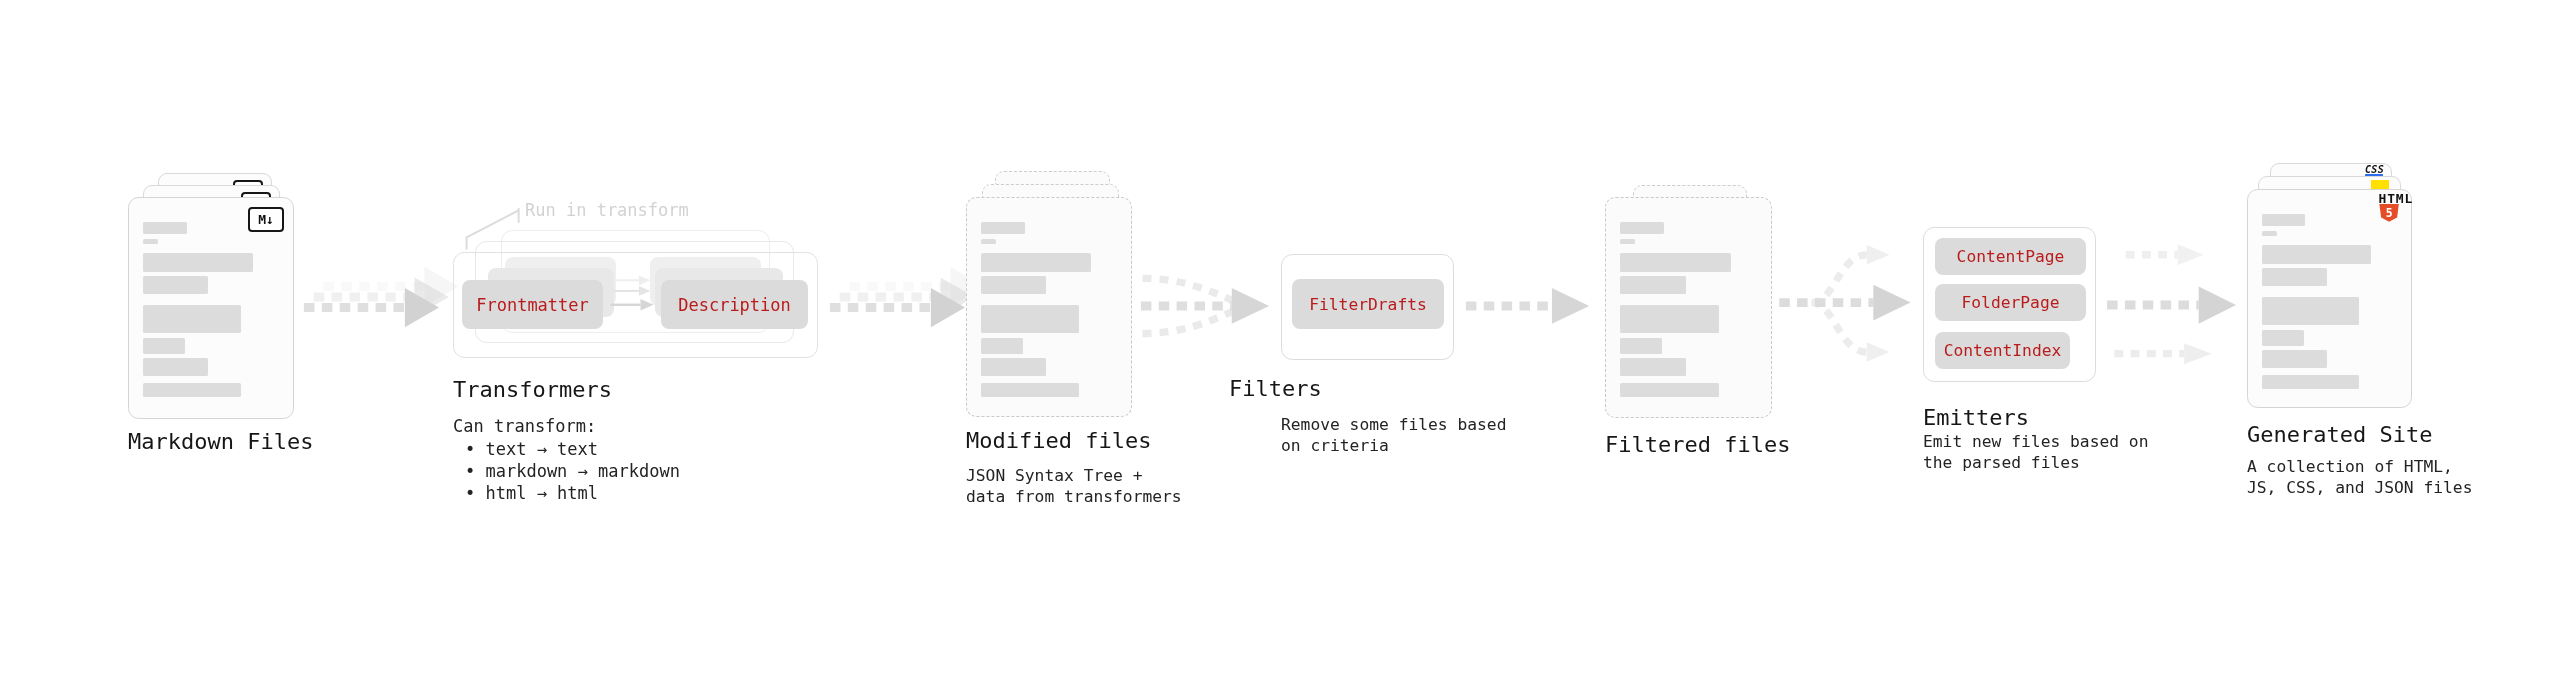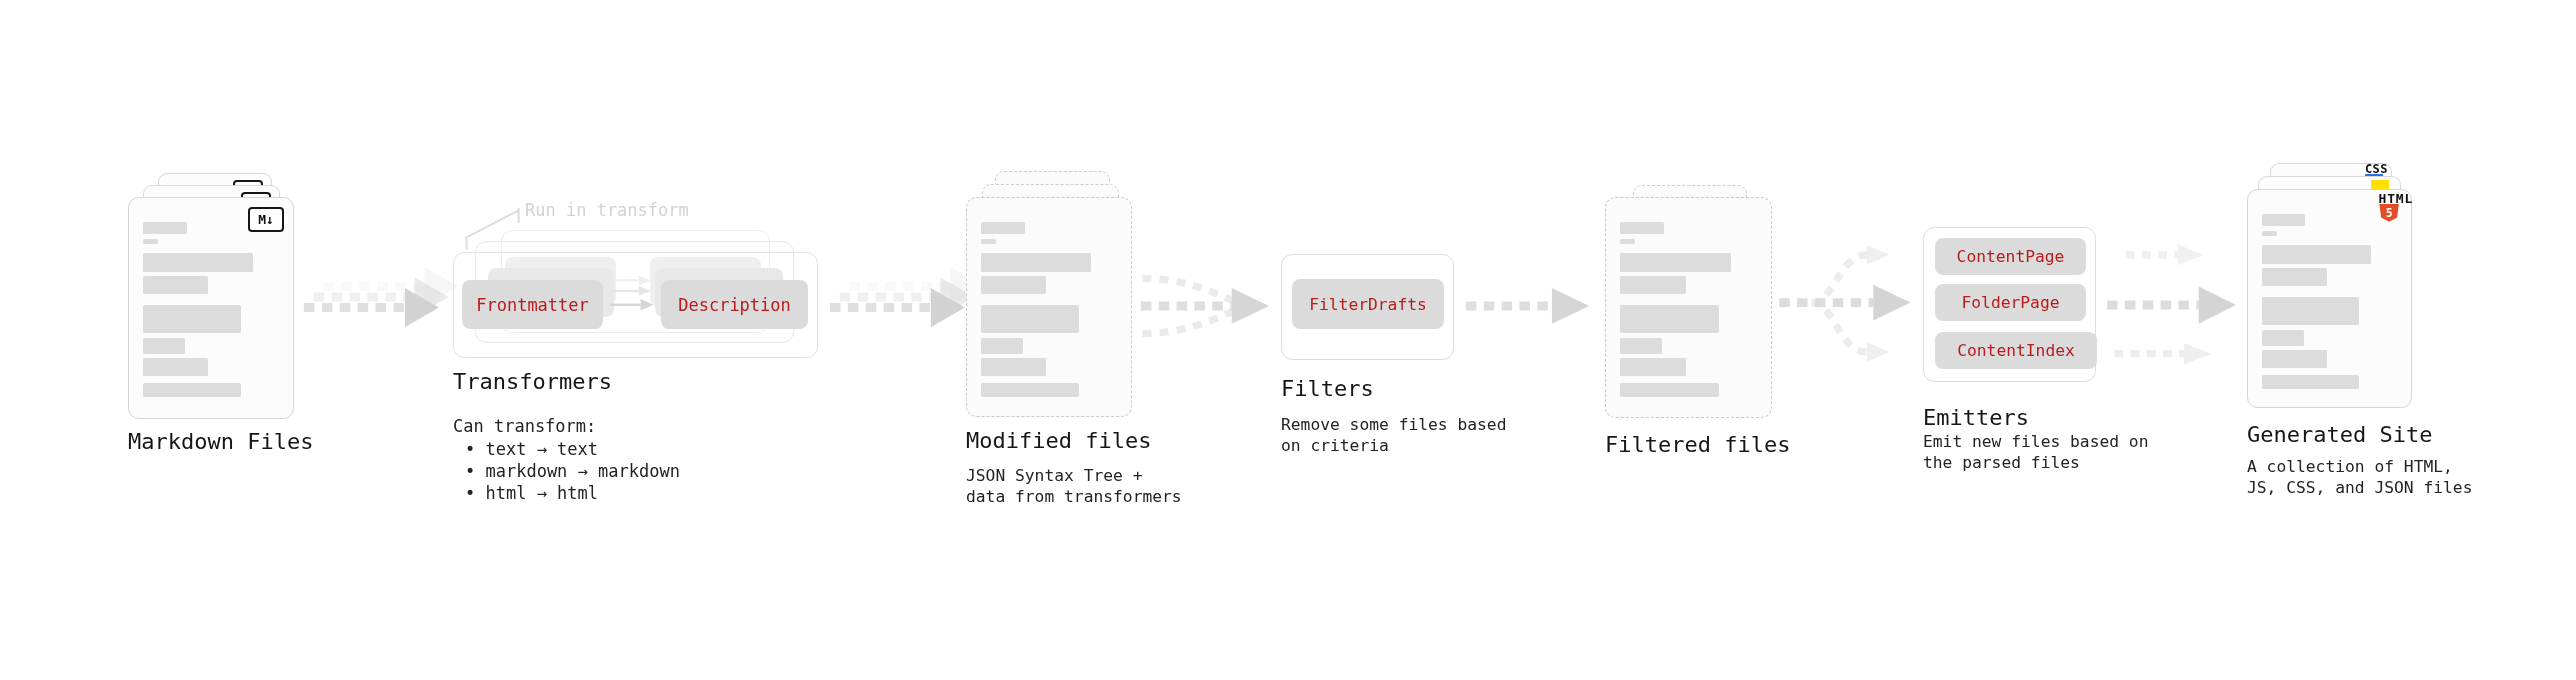--- a/index.html
+++ b/index.html
@@ -38,21 +38,21 @@
   .frame { position:absolute; border-radius:11.4px; box-sizing:border-box; background:transparent; }
   
   .mdicon {
     position:absolute; border:2.4px solid #161616; border-radius:4.1px; background:#ffffff;
     color:#111; font-weight:bold; display:flex; align-items:center; justify-content:center;
   }
   .annotation { position:absolute; font-size:17px; color:#d2d2d2; white-space:nowrap; }
   svg.arr { position:absolute; overflow:visible; }
   
   .cssbadge { position:absolute; text-align:center; }
-  .cssbadge .t { font-size:12px; font-weight:bold; color:#111; line-height:7.3px; letter-spacing:0.4px; }
+  .cssbadge .t { font-size:10px; font-weight:bold; color:#111; line-height:7.3px; letter-spacing:0.4px;font-style:italic; }
   .cssbadge .b { height:3.3px; background:#2d6bf1; border-radius:0.8px; margin-top:0.8px; }
   .jsbadge { position:absolute; background:#ffe000; }
   .html5badge { position:absolute; text-align:center; }
   .html5badge .t { font-size:13px; font-weight:bold; color:#111; line-height:8.1px; letter-spacing:0.8px; }
   .shield {
     width:19.5px; height:18px; margin:0.8px auto 0; background:#e44d26;
     clip-path:polygon(0 0,100% 0,91% 76%,50% 100%,9% 76%);
     display:flex; align-items:center; justify-content:center;
     color:#fff; font-weight:bold; font-size:11.4px;
   }
@@ -125,21 +125,21 @@
 
     <svg class="arr" style="left:603px;top:273px;" width="62" height="44" viewBox="0 0 76 54">
       <line x1="16" y1="9" x2="44" y2="9" stroke="#eeeeee" stroke-width="2.5"></line>
         <polygon points="44,3 58,9 44,15" fill="#eeeeee"></polygon>
       <line x1="13" y1="22" x2="44" y2="22" stroke="#e4e4e4" stroke-width="2.5"></line>
         <polygon points="44,16 58,22 44,28" fill="#e4e4e4"></polygon>
       <line x1="9" y1="39" x2="46" y2="39" stroke="#d6d6d6" stroke-width="3"></line>
         <polygon points="46,32 62,39 46,46" fill="#d6d6d6"></polygon>
     </svg>
 
-    <div class="node-label" style="left:453px;top:369px;">Transformers</div>
+    <div class="node-label" style="left:453px;top:377px;">Transformers</div>
     <div class="note-title" style="left:453px;top:415px;">Can transform:</div>
     <div class="bullets" style="left:465px;top:438px;">
       <div>• text → text</div>
       <div>• markdown → markdown</div>
       <div>• html → html</div>
     </div>
   </div>
 
   <svg class="arr" style="left:825px;top:244px;" width="171" height="106" viewBox="0 0 210 130">
     <g opacity="0.18" transform="translate(24,-26)">
@@ -177,21 +177,21 @@
   <svg class="arr" style="left:1136px;top:244px;" width="142" height="106" viewBox="0 0 175 130">
     <path d="M8,42 C55,42 90,56 120,70" stroke="#eaeaea" stroke-width="9" stroke-dasharray="11 10" fill="none"></path>
     <path d="M8,110 C55,110 90,96 120,82" stroke="#eaeaea" stroke-width="9" stroke-dasharray="11 10" fill="none"></path>
     <line x1="6" y1="76" x2="118" y2="76" stroke="#dedede" stroke-width="11" stroke-dasharray="13 9"></line>
     <polygon points="118,54 164,76 118,98" fill="#d6d6d6"></polygon>
   </svg>
 
   <div>
     <div class="frame" style="left:1281px;top:254px;width:173px;height:106px;border:1.6px solid #dcdcdc;"></div>
     <div class="pill" style="left:1292px;top:279px;width:152px;height:50px;">FilterDrafts</div>
-    <div class="node-label" style="left:1281px;top:376px;">Filters</div>
+    <div class="node-label" style="left:1229px;top:376px;">Filters</div>
     <div class="node-note" style="left:1281px;top:414px;">Remove some files based
 on criteria</div>
   </div>
 
   <svg class="arr" style="left:1461px;top:244px;" width="138" height="106" viewBox="0 0 170 130">
     <line x1="6" y1="76" x2="112" y2="76" stroke="#dedede" stroke-width="11" stroke-dasharray="13 9"></line>
     <polygon points="112,54 158,76 112,98" fill="#d6d6d6"></polygon>
   </svg>
 
   <div>
@@ -217,21 +217,21 @@
     <path d="M44,92 C72,92 78,153 112,153" stroke="#ececec" stroke-width="9" stroke-dasharray="11 10" fill="none"></path>
     <polygon points="112,141 140,153 112,165" fill="#efefef"></polygon>
     <line x1="4" y1="92" x2="120" y2="92" stroke="#dcdcdc" stroke-width="11" stroke-dasharray="13 9"></line>
     <polygon points="120,70 166,92 120,114" fill="#d4d4d4"></polygon>
   </svg>
 
   <div>
     <div class="frame" style="left:1923px;top:227px;width:173px;height:155px;border:1.6px solid #dcdcdc;"></div>
     <div class="pill" style="left:1935px;top:238px;width:151px;height:37px;">ContentPage</div>
     <div class="pill" style="left:1935px;top:284px;width:151px;height:37px;">FolderPage</div>
-    <div class="pill" style="left:1935px;top:332px;width:162px;height:37px;">ContentIndex</div>
+    <div class="pill" style="left:1935px;top:332px;width:135px;height:37px;">ContentIndex</div>
     <div class="node-label" style="left:1923px;top:393px;margin-top:12px;">Emitters</div>
     <div class="node-note" style="left:1923px;top:431px;">Emit new files based on
 the parsed files</div>
   </div>
 
   <svg class="arr" style="left:2103px;top:228px;" width="146" height="146" viewBox="0 0 180 180">
     <line x1="28" y1="33" x2="92" y2="33" stroke="#efefef" stroke-width="9" stroke-dasharray="11 9"></line>
     <polygon points="92,20 124,33 92,46" fill="#f1f1f1"></polygon>
     <line x1="5" y1="95" x2="118" y2="95" stroke="#dcdcdc" stroke-width="11" stroke-dasharray="13 9"></line>
     <polygon points="118,72 164,95 118,118" fill="#d4d4d4"></polygon>

